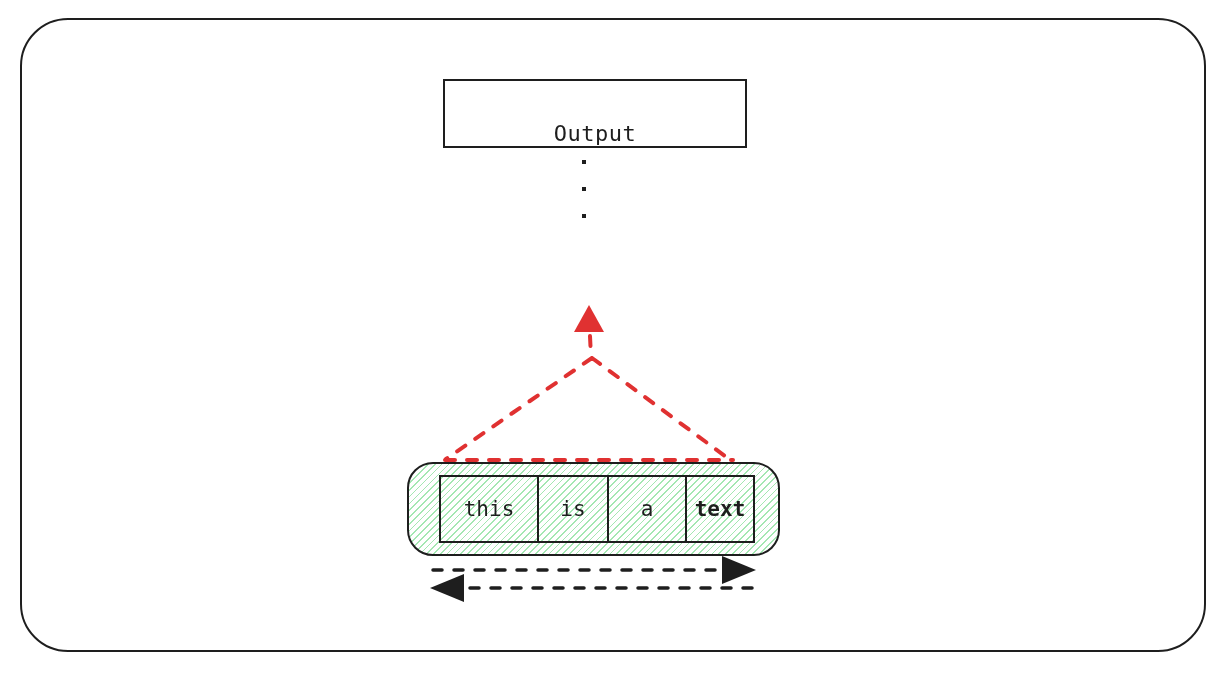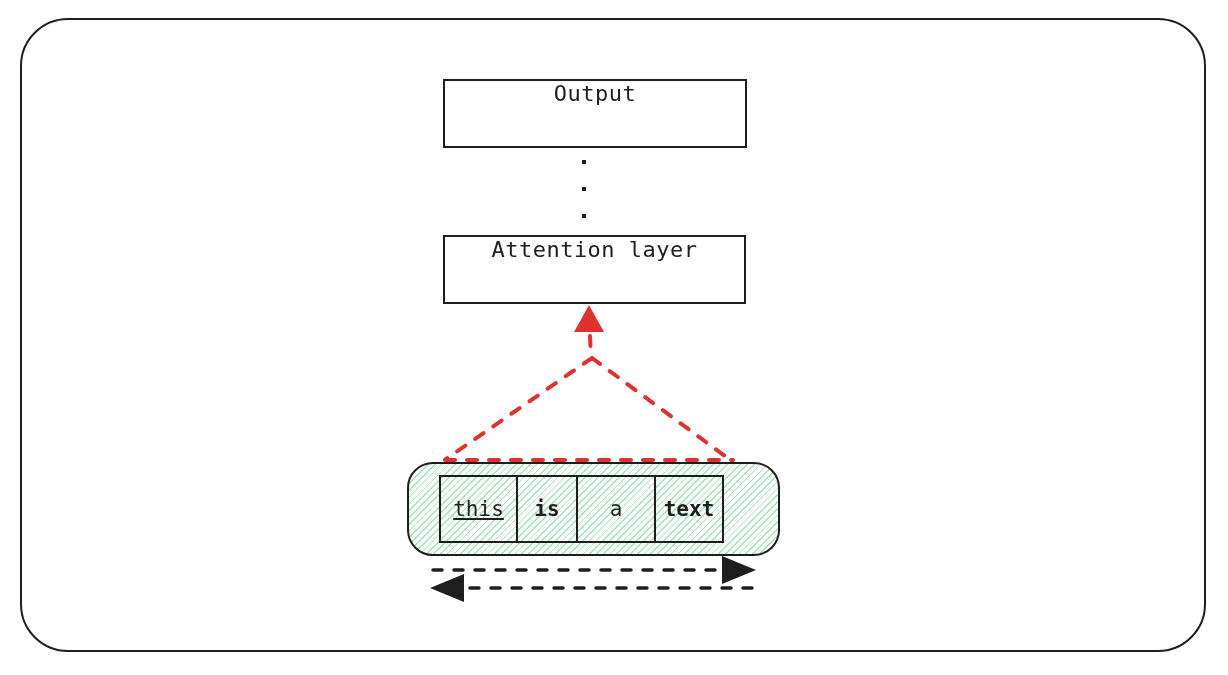--- a/index.html
+++ b/index.html
@@ -28,21 +28,21 @@
     box-sizing: border-box;
     background: transparent;
   }
   
   .node-box {
     position: absolute;
     box-sizing: border-box;
     border: 2.5px solid #1e1e1e;
     background: #ffffff;
     display: flex;
-    align-items: flex-start;
+    align-items: flex-end;
     justify-content: center;
     font-size: 22px;
     letter-spacing: 0.5px;
     white-space: pre;
   }
   .output-box   { left: 443px; top: 79px;  width: 304px; height: 69px; }
   .attention-box{ left: 443px; top: 235px; width: 303px; height: 69px; }
   
   .dots {
     position: absolute;
@@ -79,22 +79,22 @@
     box-sizing: border-box;
     border: 2.5px solid #1e1e1e;
     background: transparent;
     display: flex;
     align-items: center;
     justify-content: center;
     font-size: 21px;
     height: 68px;
   }
   .token-cell + .token-cell { border-left: none; }
-  .token-cell.w0 { width: 79px; text-decoration: underline; }
-  .token-cell.w1 { width: 60px; font-weight: bold; }
+  .token-cell.w0 { width: 100px; }
+  .token-cell.w1 { width: 70px; }
   .token-cell.w2 { width: 78px; }
   .token-cell.w3 { width: 68px; font-weight: bold; }
   
   .arrows-layer {
     position: absolute;
     left: 0; top: 0;
     width: 1228px; height: 675px;
     pointer-events: none;
   }
 </style>
@@ -108,23 +108,20 @@
   <div class="node-box output-box">
     <span>Output</span>
   </div>
 
   <div class="dots">
     <div class="dot"></div>
     <div class="dot"></div>
     <div class="dot"></div>
   </div>
 
-  <div class="node-box attention-box">
-    <span>Attention layer</span>
-  </div>
 
   <div class="token-container"></div>
 
   <div class="token-row">
     <div class="token-cell w0">this</div>
     <div class="token-cell w1">is</div>
     <div class="token-cell w2">a</div>
     <div class="token-cell w3">text</div>
   </div>
 

